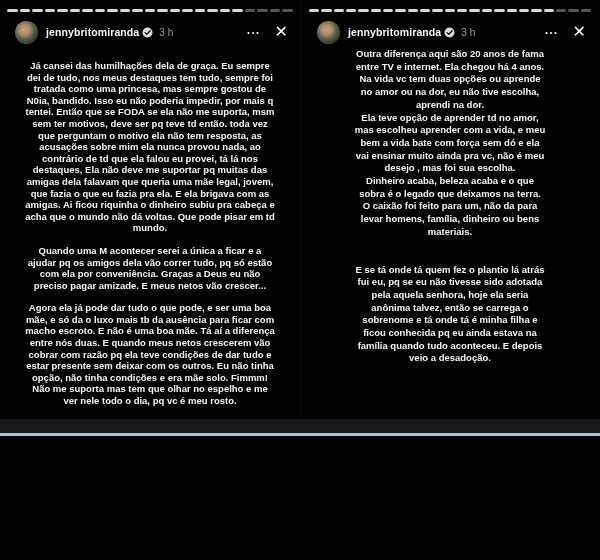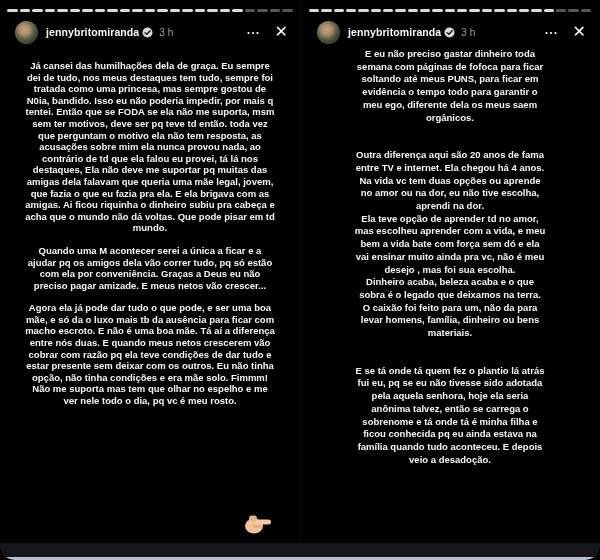--- a/index.html
+++ b/index.html
@@ -1,17 +1,17 @@
 <!DOCTYPE html>
 <html><head>
 <meta charset="utf-8">
 <style>
   * { margin:0; padding:0; box-sizing:border-box; }
   body { background:#000; font-family:"Liberation Sans", sans-serif; }
-  .canvas { position:relative; width:600px; height:560px; background:#000; overflow:hidden;border-radius:15px; }
+  .canvas { position:relative; width:600px; height:436px; background:#000; overflow:hidden; }
   .panels { display:flex; height:543px; }
   .panel { position:relative; width:300px; height:543px; background:#000; }
   .panel + .panel { border-left:2px solid #070707; width:298px; }
 
   .progress-bar { position:absolute; top:9px; left:7px; right:7px; display:flex; gap:2px; }
   .seg { flex:1; height:2.6px; border-radius:2px; background:#565656; }
   .seg.viewed { background:#d9d9d9; }
 
   .header { position:absolute; top:17px; left:15px; right:10px; height:30px; display:flex; align-items:center; }
   .avatar { width:23px; height:23px; border-radius:50%; flex:0 0 auto;
@@ -131,21 +131,20 @@
               <circle cx="5.5" cy="5.5" r="5" fill="#d8dce0"></circle>
               <path d="M3 5.6 L4.8 7.3 L8.2 3.8" stroke="#111" stroke-width="1.3" fill="none" stroke-linecap="round" stroke-linejoin="round"></path>
             </svg>
         </span>
         <span class="time">3 h</span>
         <span class="spacer"></span>
         <span class="menu-btn">•••</span>
         <span class="close-btn">✕</span>
       </div>
       <div class="story-body">
-          <div class="para">E eu não preciso gastar dinheiro toda semana com páginas de fofoca para ficar soltando até meus PUNS, para ficar em evidência o tempo todo para garantir o meu ego, diferente dela os meus saem orgânicos.</div>
           <div class="para">Outra diferença aqui são 20 anos de fama entre TV e internet. Ela chegou há 4 anos.
 Na vida vc tem duas opções ou aprende no amor ou na dor, eu não tive escolha, aprendi na dor.
 Ela teve opção de aprender td no amor, mas escolheu aprender com a vida, e meu bem a vida bate com força sem dó e ela vai ensinar muito ainda pra vc, não é meu desejo , mas foi sua escolha.
 Dinheiro acaba, beleza acaba e o que sobra é o legado que deixamos na terra.
 O caixão foi feito para um, não da para levar homens, família, dinheiro ou bens materiais.</div>
           <div class="para">E se tá onde tá quem fez o plantio lá atrás fui eu, pq se eu não tivesse sido adotada pela aquela senhora, hoje ela seria anônima talvez, então se carrega o sobrenome e tá onde tá é minha filha e ficou conhecida pq eu ainda estava na família quando tudo aconteceu. E depois veio a desadoção.</div>
         </div>
     </div>
 
   </div>

